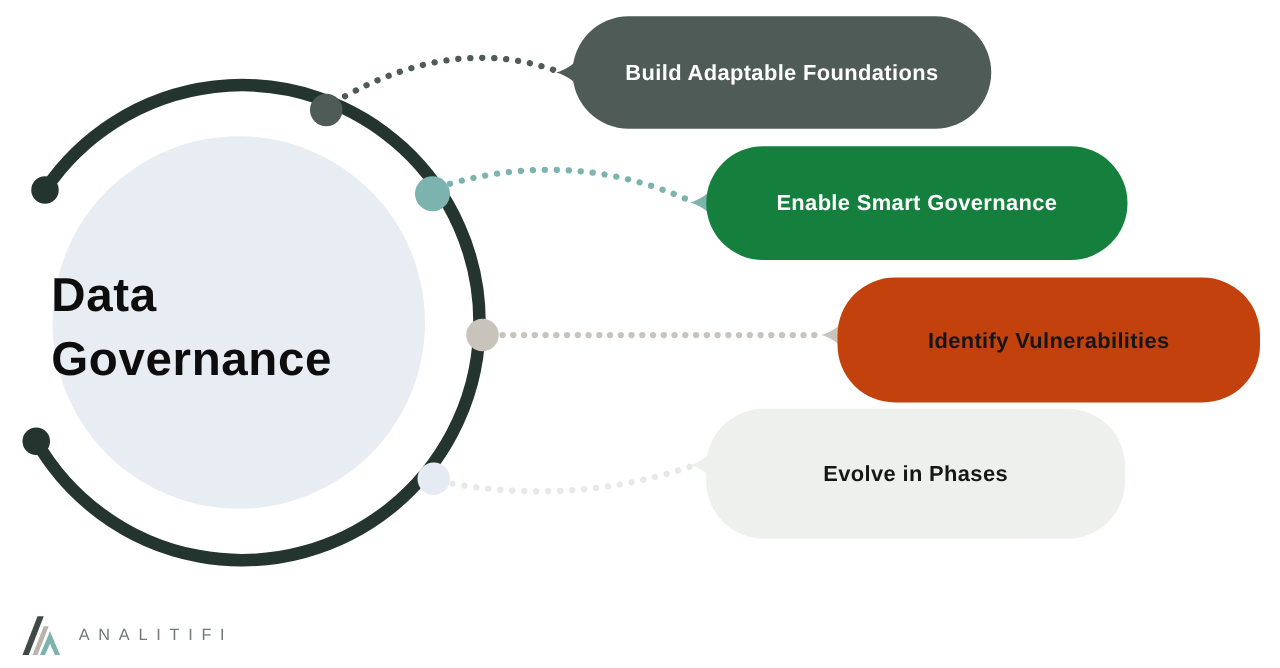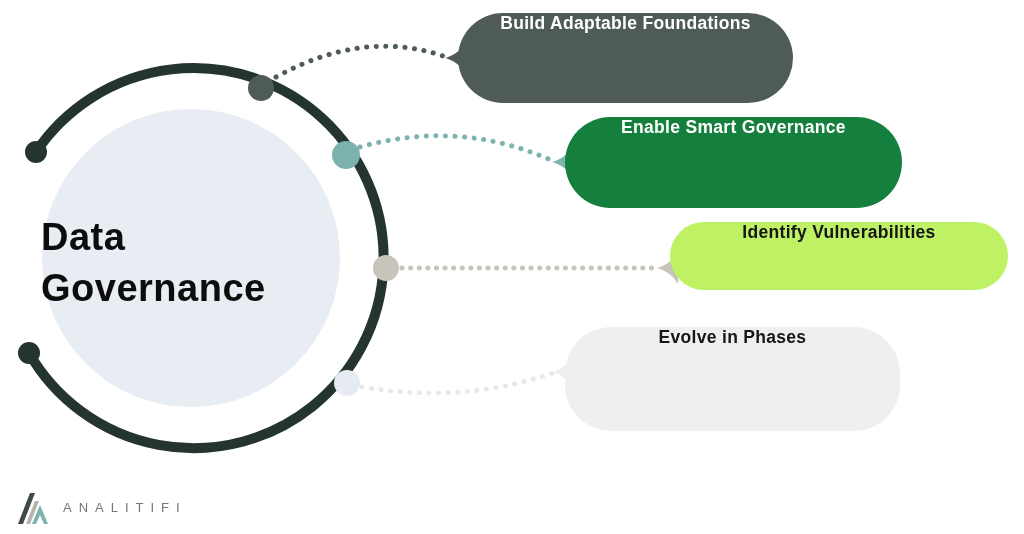--- a/index.html
+++ b/index.html
@@ -30,31 +30,31 @@
     text-align: left;
     font-weight: bold;
     font-size: 38px;
     line-height: 51px;
     letter-spacing: 0.5px;
     color: #0d0d0d;
   }
   .pill {
     position: absolute;
     display: flex;
-    align-items: flex-start;
+    align-items: center;
     justify-content: center;
     border-radius: 46px;
     font-weight: bold;
     font-size: 17.5px;
     letter-spacing: 0.3px;
     text-align: center;
   }
   .pill1 { left: 458px; top: 13px;  width: 335px; height: 90px; background: #4e5b57; color: #ffffff; }
   .pill2 { left: 565px; top: 117px; width: 337px; height: 91px; background: #15803d; color: #ffffff; }
-  .pill3 { left: 670px; top: 222px; width: 338px; height: 68px; background: #bef264; color: #161616; }
+  .pill3 { left: 670px; top: 222px; width: 338px; height: 100px; background: #c2410c; color: #161616; }
   .pill4 { left: 565px; top: 327px; width: 335px; height: 104px; background: #eef0ee; color: #161616; }
   .footer {
     position: absolute;
     left: 16px;
     top: 489px;
     display: flex;
     align-items: center;
     gap: 15px;
   }
   .brand {

